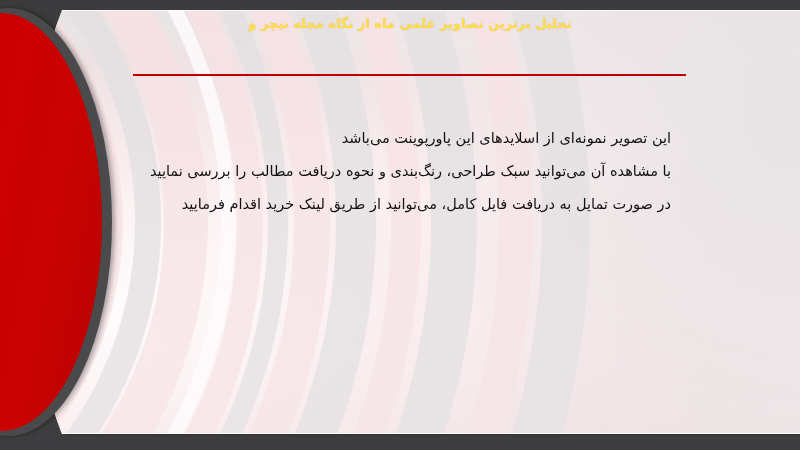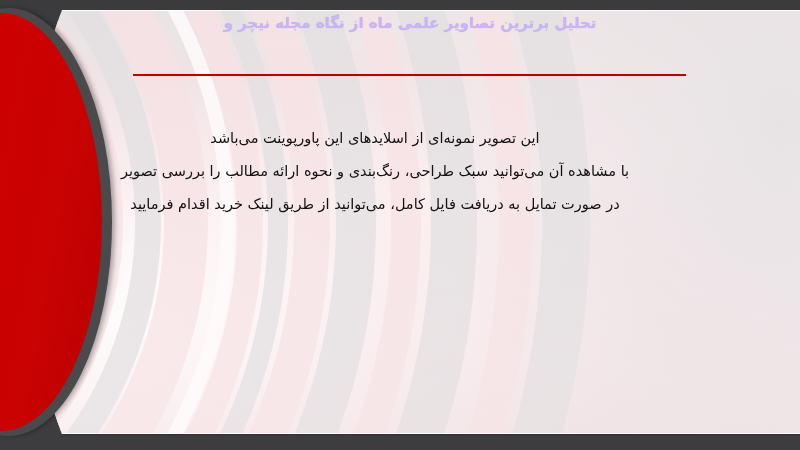--- a/index.html
+++ b/index.html
@@ -100,45 +100,45 @@
 
   
   .title-block {
     position: absolute;
     left: 110px;
     top: 8px;
     width: 600px;
     text-align: center;
   }
   .title-line {
-    color: #c4b5fd;
-    font-size: 15px;
+    color: #fde047;
+    font-size: 13px;
     font-weight: bold;
     line-height: 31px;
     letter-spacing: .1px;
     direction: rtl;
     white-space: nowrap;
     text-shadow: 0 0 1px rgba(192,0,0,.25);
   }
   .title-rule {
     position: absolute;
     left: 133px;
     top: 74px;
     width: 553px;
     height: 2px;
     background: #c00000;
   }
 
   
   .body-block {
     position: absolute;
-    left: 85px;
+    left: 91px;
     top: 122px;
     width: 580px;
-    text-align: center;
+    text-align: right;
     direction: rtl;
   }
   .body-line {
     color: #111111;
     font-size: 14.5px;
     line-height: 33px;
     white-space: nowrap;
     font-weight: normal;
   }
 
@@ -206,17 +206,17 @@
   <div class="lens-outer"></div>
   <div class="lens-inner"></div>
 
   <div class="title-block">
     <div class="title-line">تحلیل برترین تصاویر علمی ماه از نگاه مجله نیچر و</div>
   </div>
   <div class="title-rule"></div>
 
   <div class="body-block">
     <div class="body-line">این تصویر نمونه‌ای از اسلایدهای این پاورپوینت می‌باشد</div>
-    <div class="body-line">با مشاهده آن می‌توانید سبک طراحی، رنگ‌بندی و نحوه ارائه مطالب را بررسی تصویر</div>
+    <div class="body-line">با مشاهده آن می‌توانید سبک طراحی، رنگ‌بندی و نحوه دریافت مطالب را بررسی نمایید</div>
     <div class="body-line">در صورت تمایل به دریافت فایل کامل، می‌توانید از طریق لینک خرید اقدام فرمایید</div>
   </div>
 
 </div>
 
 </body></html>

